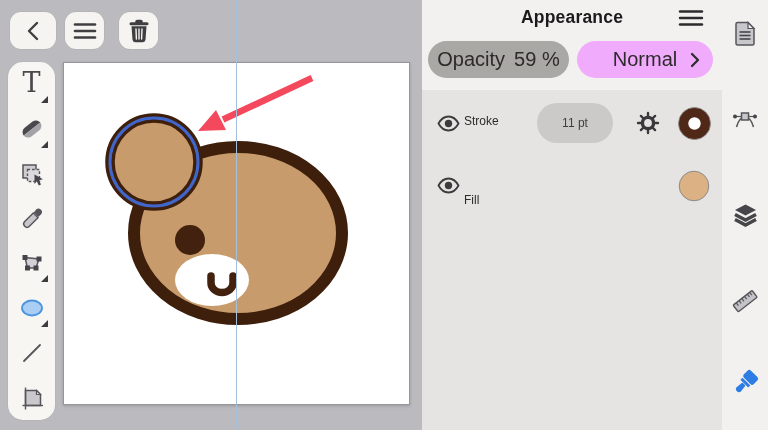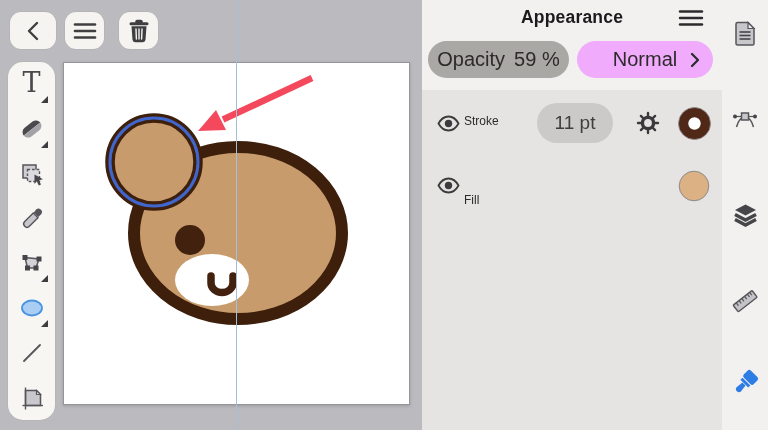--- a/index.html
+++ b/index.html
@@ -44,21 +44,21 @@
   .pill-blend   { left:155px; width:136px; background:#f0abfc; }
   .pill-blend .chev { position:absolute; right:13px; top:11px; }
   .pill-opacity .lab { font-weight:500; }
 
   .row-eye { position:absolute; left:15px; }
   .row-label { position:absolute; left:42px; font-size:12px; color:#2B2B2D;text-align:right; }
   .stroke-eye { top:115px; } .fill-eye { top:177px; }
   .stroke-label { top:114px; } .fill-label { top:193px; }
   .width-pill { position:absolute; left:115px; top:103px; width:76px; height:40px;
                 border-radius:20px; background:#CBCAC8; display:flex; align-items:center;
-                justify-content:center; font-size:19px; color:#3E3E40; cursor:pointer; }
+                justify-content:center; font-size:12px; color:#3E3E40; cursor:pointer; }
   .gear { position:absolute; left:214px; top:111px; cursor:pointer; }
   .swatch { position:absolute; cursor:pointer; }
   .stroke-swatch { left:255px; top:106px; }
   .fill-swatch   { left:256px; top:170px; }
 
   
   .rail { position:absolute; left:722px; top:0; width:46px; height:430px; background:#F2F1EF; }
   .rail-icon { position:absolute; left:0; width:46px; display:flex; justify-content:center; cursor:pointer; }
   .ri-doc    { top:21px; }
   .ri-node   { top:107px; }

